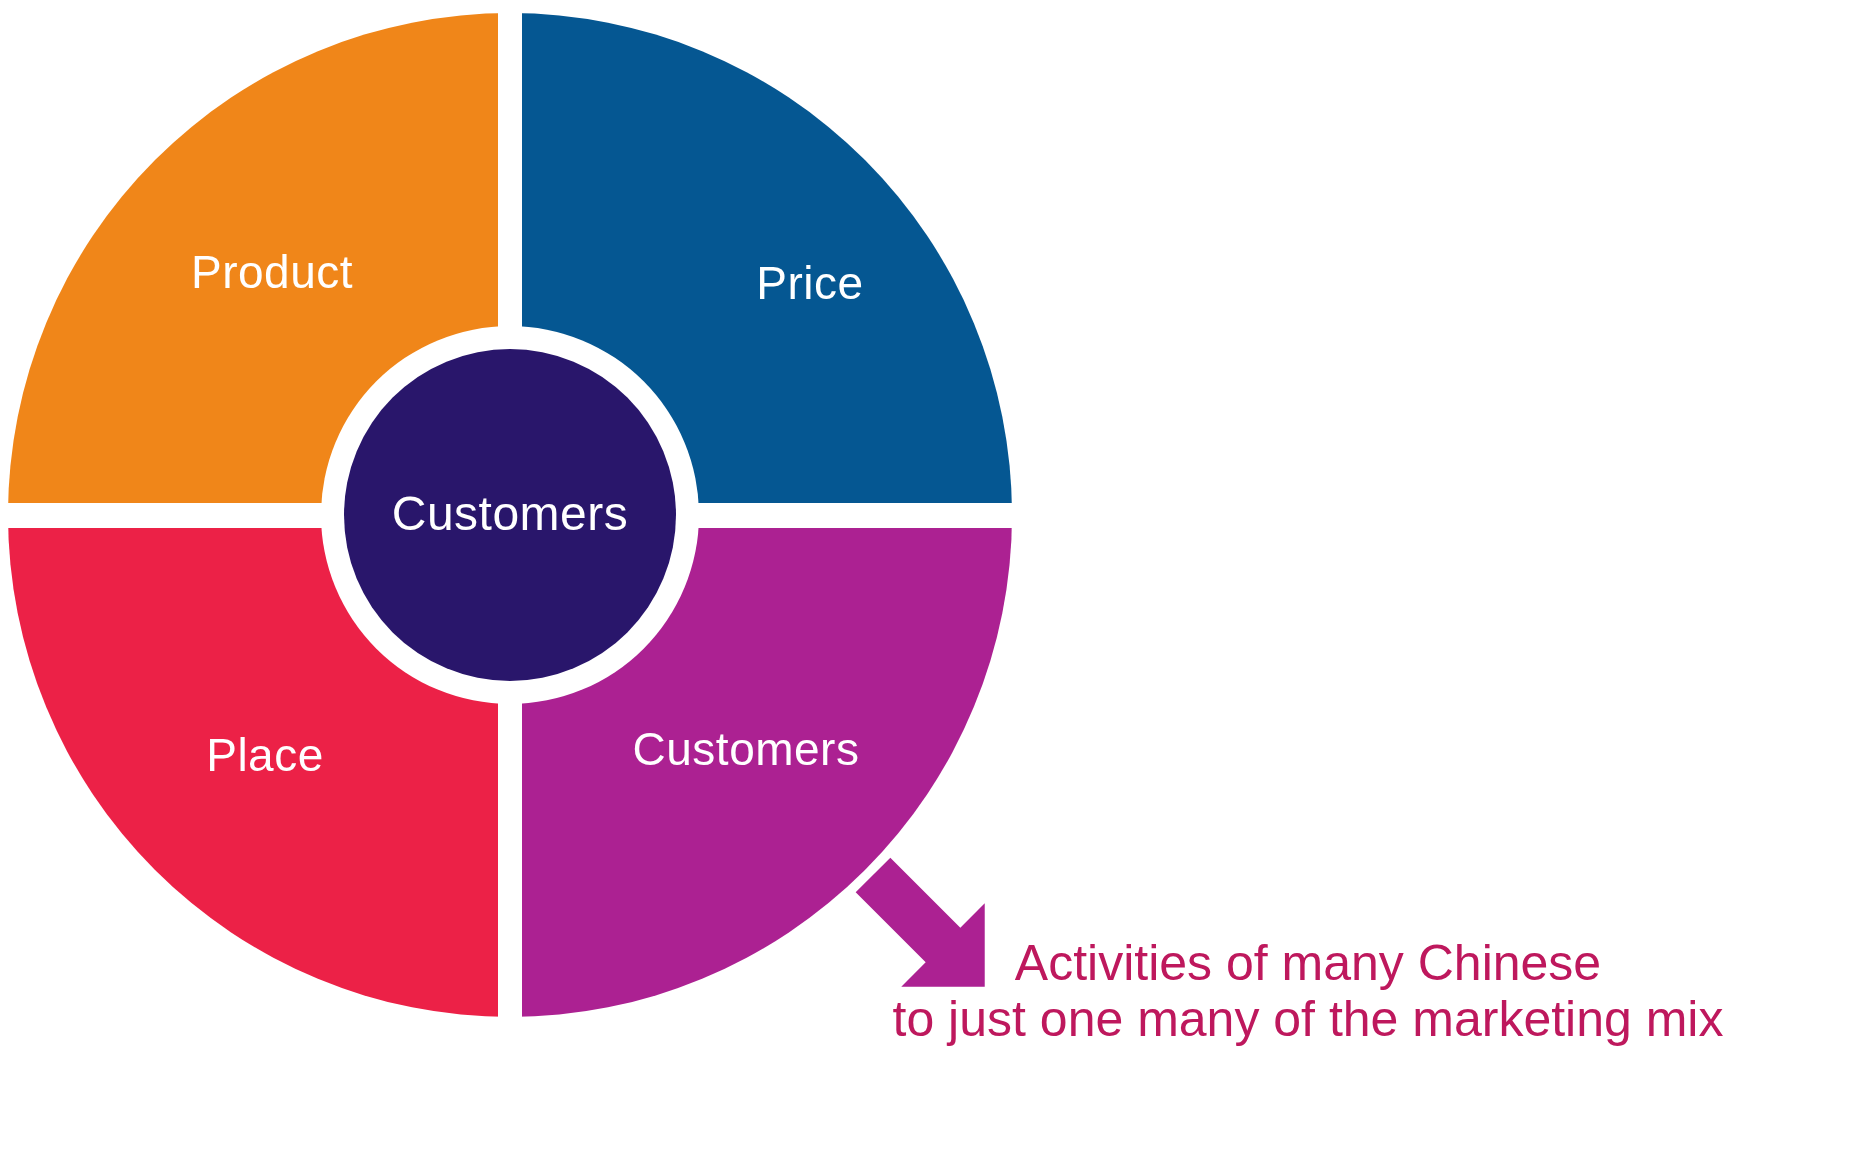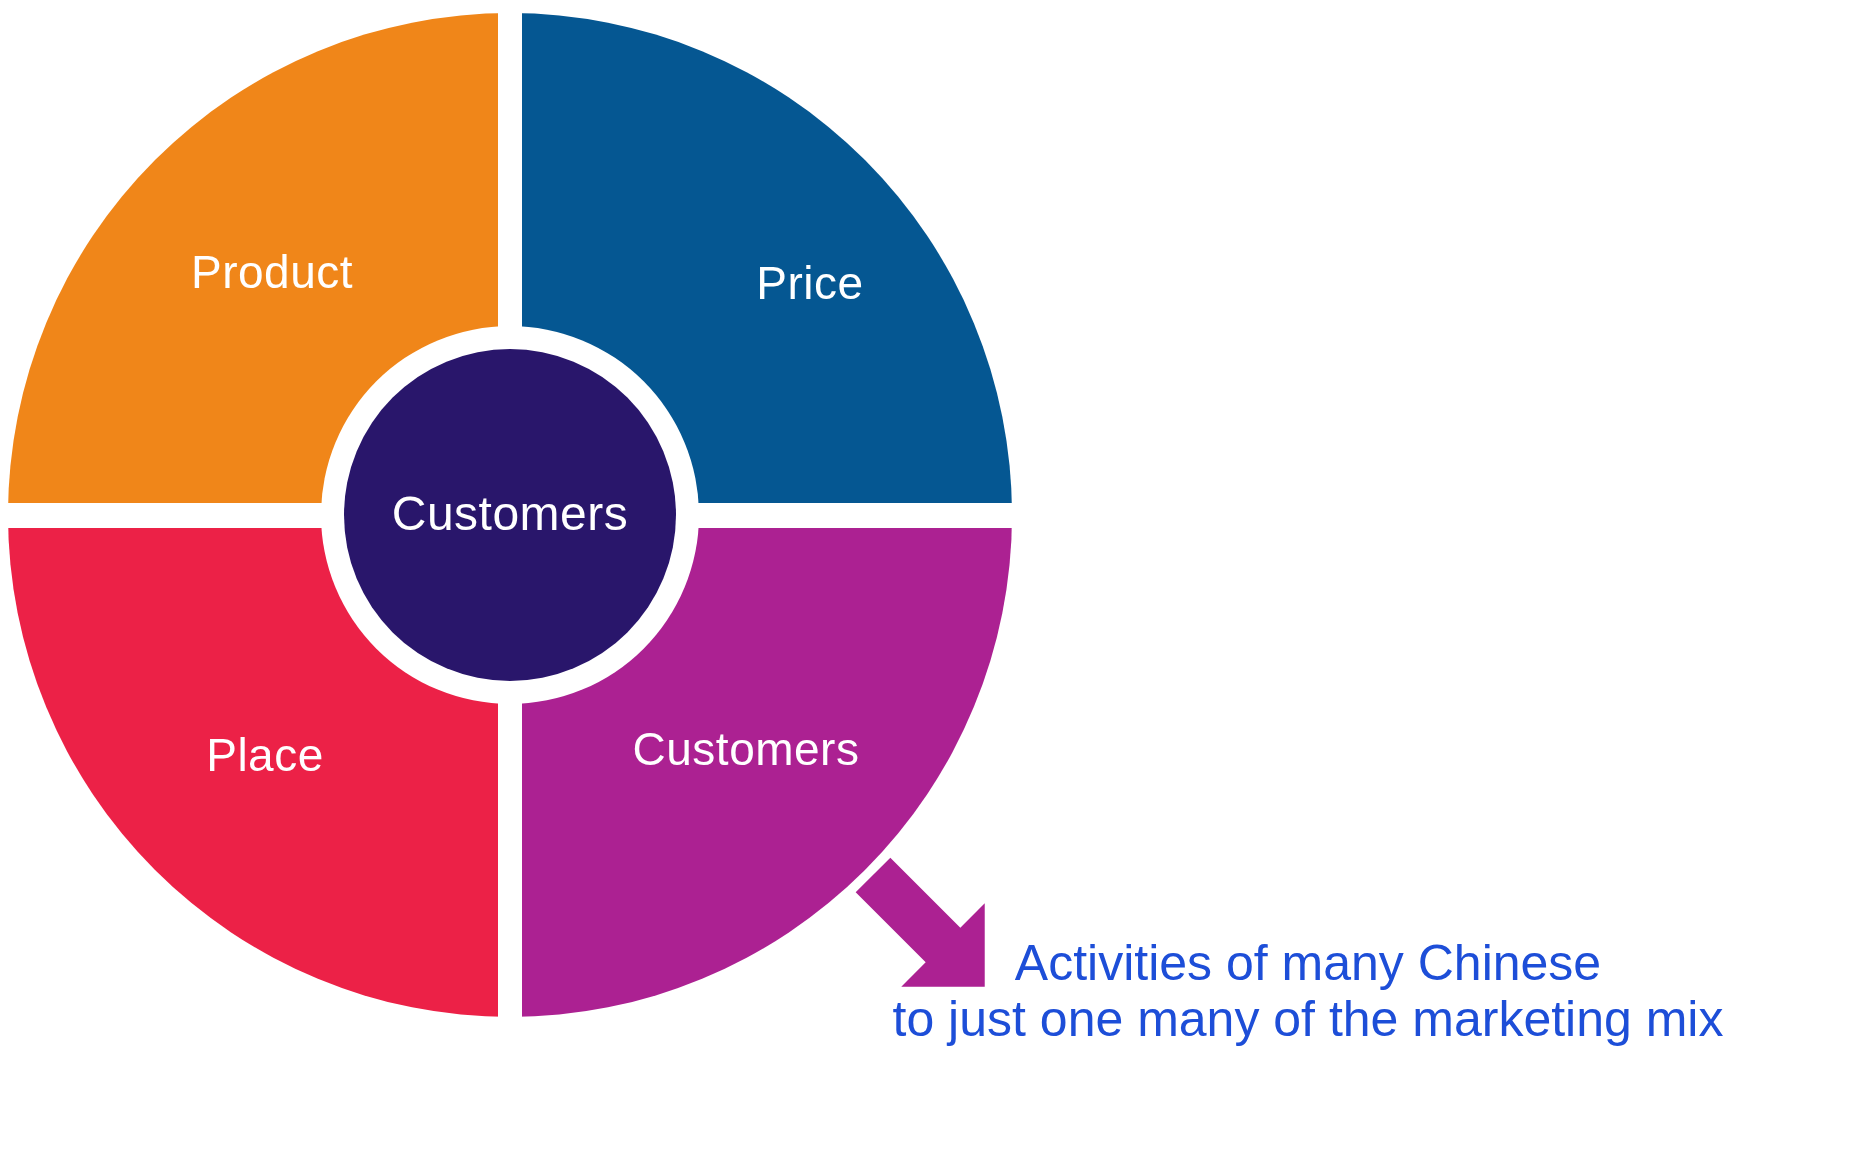--- a/index.html
+++ b/index.html
@@ -20,21 +20,21 @@
     white-space: nowrap;
     letter-spacing: 0.5px;
   }
   .label.center { font-size: 48px; }
   .annotation {
     position: absolute;
     left: 888px;
     top: 935px;
     width: 840px;
     text-align: center;
-    color: #1d4ed8;
+    color: #be185d;
     font-size: 50px;
     line-height: 56px;
     white-space: nowrap;
   }
 </style>
 </head>
 <body>
 
 <div class="stage">
 

